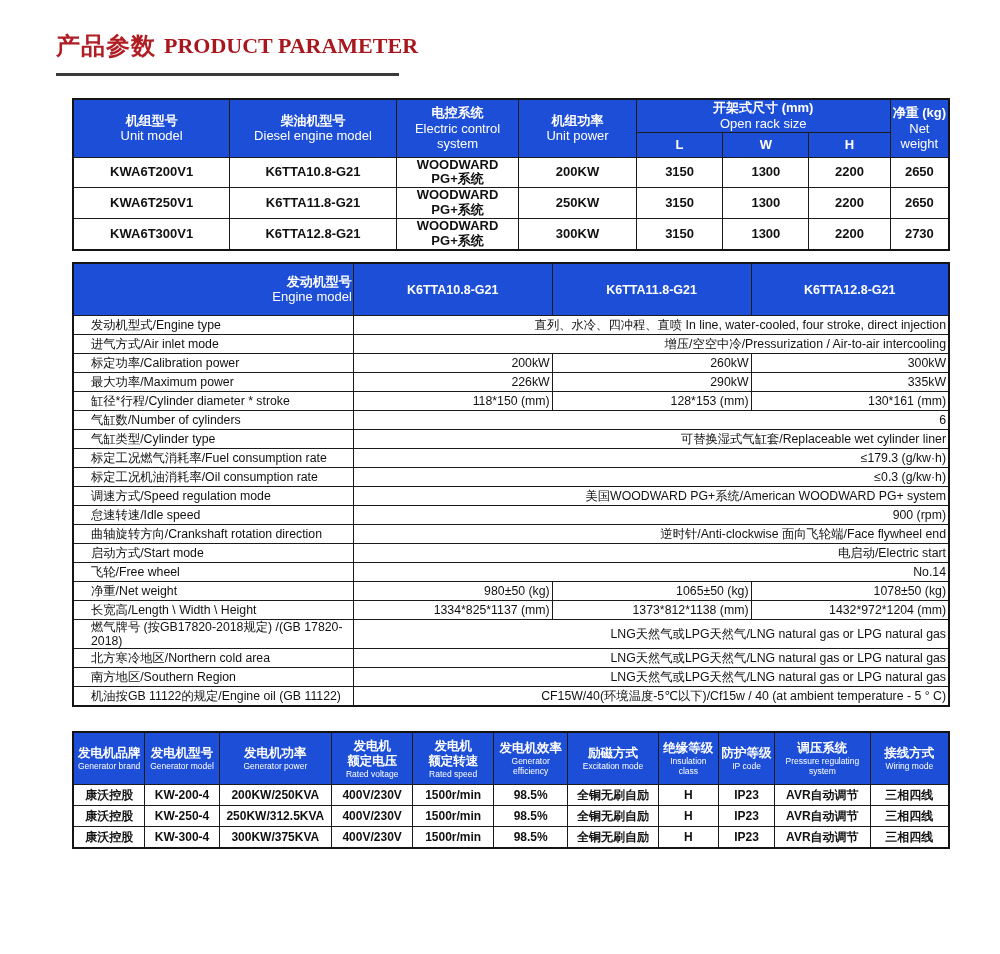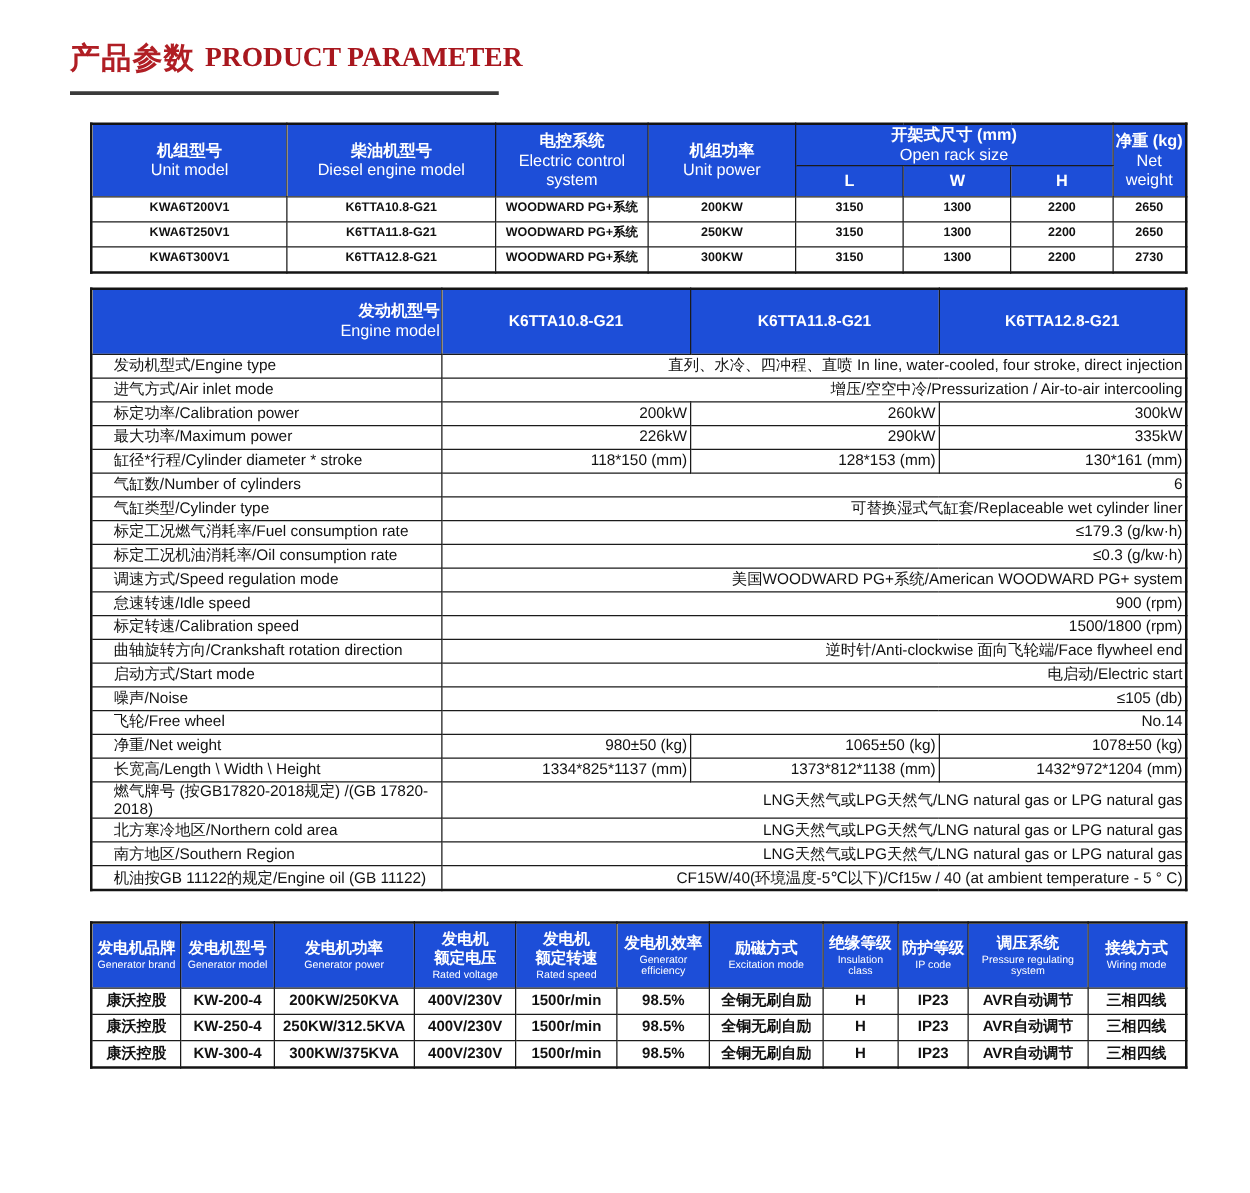--- a/index.html
+++ b/index.html
@@ -21,21 +21,21 @@
   th,td{border:1px solid #1b1b1b;overflow:hidden;}
   thead th{background:#1d4ed8;color:#ffffff;text-align:center;vertical-align:middle;padding:0 1px;}
   .hz{font-size:13px;font-weight:700;line-height:1.2;white-space:pre-line;}
   .he{font-size:13px;font-weight:400;line-height:1.15;margin-top:1px;}
   tbody td{text-align:center;vertical-align:middle;font-size:12.5px;font-weight:600;padding:0 2px;line-height:1.15;}
 
   
   .t1{margin-top:22px;}
   .t1 thead tr:first-child th{height:24px;}
   .t1 thead tr.subrow th{height:24px;font-size:13px;font-weight:700;}
-  .t1 tbody td{height:19px;font-size:10px;}
+  .t1 tbody td{height:19px;font-size:13px;}
 
   
   .t2{margin-top:11px;}
   .t2 thead th{height:51px;font-size:12.5px;font-weight:700;}
   .t2 thead th.eng-lbl{text-align:right;padding-left:22px;}
   .t2 tbody td{height:18px;font-weight:500;font-size:12.3px;text-align:right;}
   .t2 tbody td.lbl{text-align:left;padding-left:17px;}
 
   
   .t3{margin-top:24px;}
@@ -195,34 +195,26 @@
         </tr>
         <tr>
           <td class="lbl">调速方式/Speed regulation mode</td>
           <td colspan="3">美国WOODWARD PG+系统/American WOODWARD PG+ system</td>
         </tr>
         <tr>
           <td class="lbl">怠速转速/Idle speed</td>
           <td colspan="3">900 (rpm)</td>
         </tr>
         <tr>
-          <td class="lbl">标定转速/Calibration speed</td>
-          <td colspan="3">1500/1800 (rpm)</td>
-        </tr>
-        <tr>
           <td class="lbl">曲轴旋转方向/Crankshaft rotation direction</td>
           <td colspan="3">逆时针/Anti-clockwise 面向飞轮端/Face flywheel end</td>
         </tr>
         <tr>
           <td class="lbl">启动方式/Start mode</td>
           <td colspan="3">电启动/Electric start</td>
-        </tr>
-        <tr>
-          <td class="lbl">噪声/Noise</td>
-          <td colspan="3">≤105 (db)</td>
         </tr>
         <tr>
           <td class="lbl">飞轮/Free wheel</td>
           <td colspan="3">No.14</td>
         </tr>
         <tr>
           <td class="lbl">净重/Net weight</td>
           <td>980±50 (kg)</td>
           <td>1065±50 (kg)</td>
           <td>1078±50 (kg)</td>

